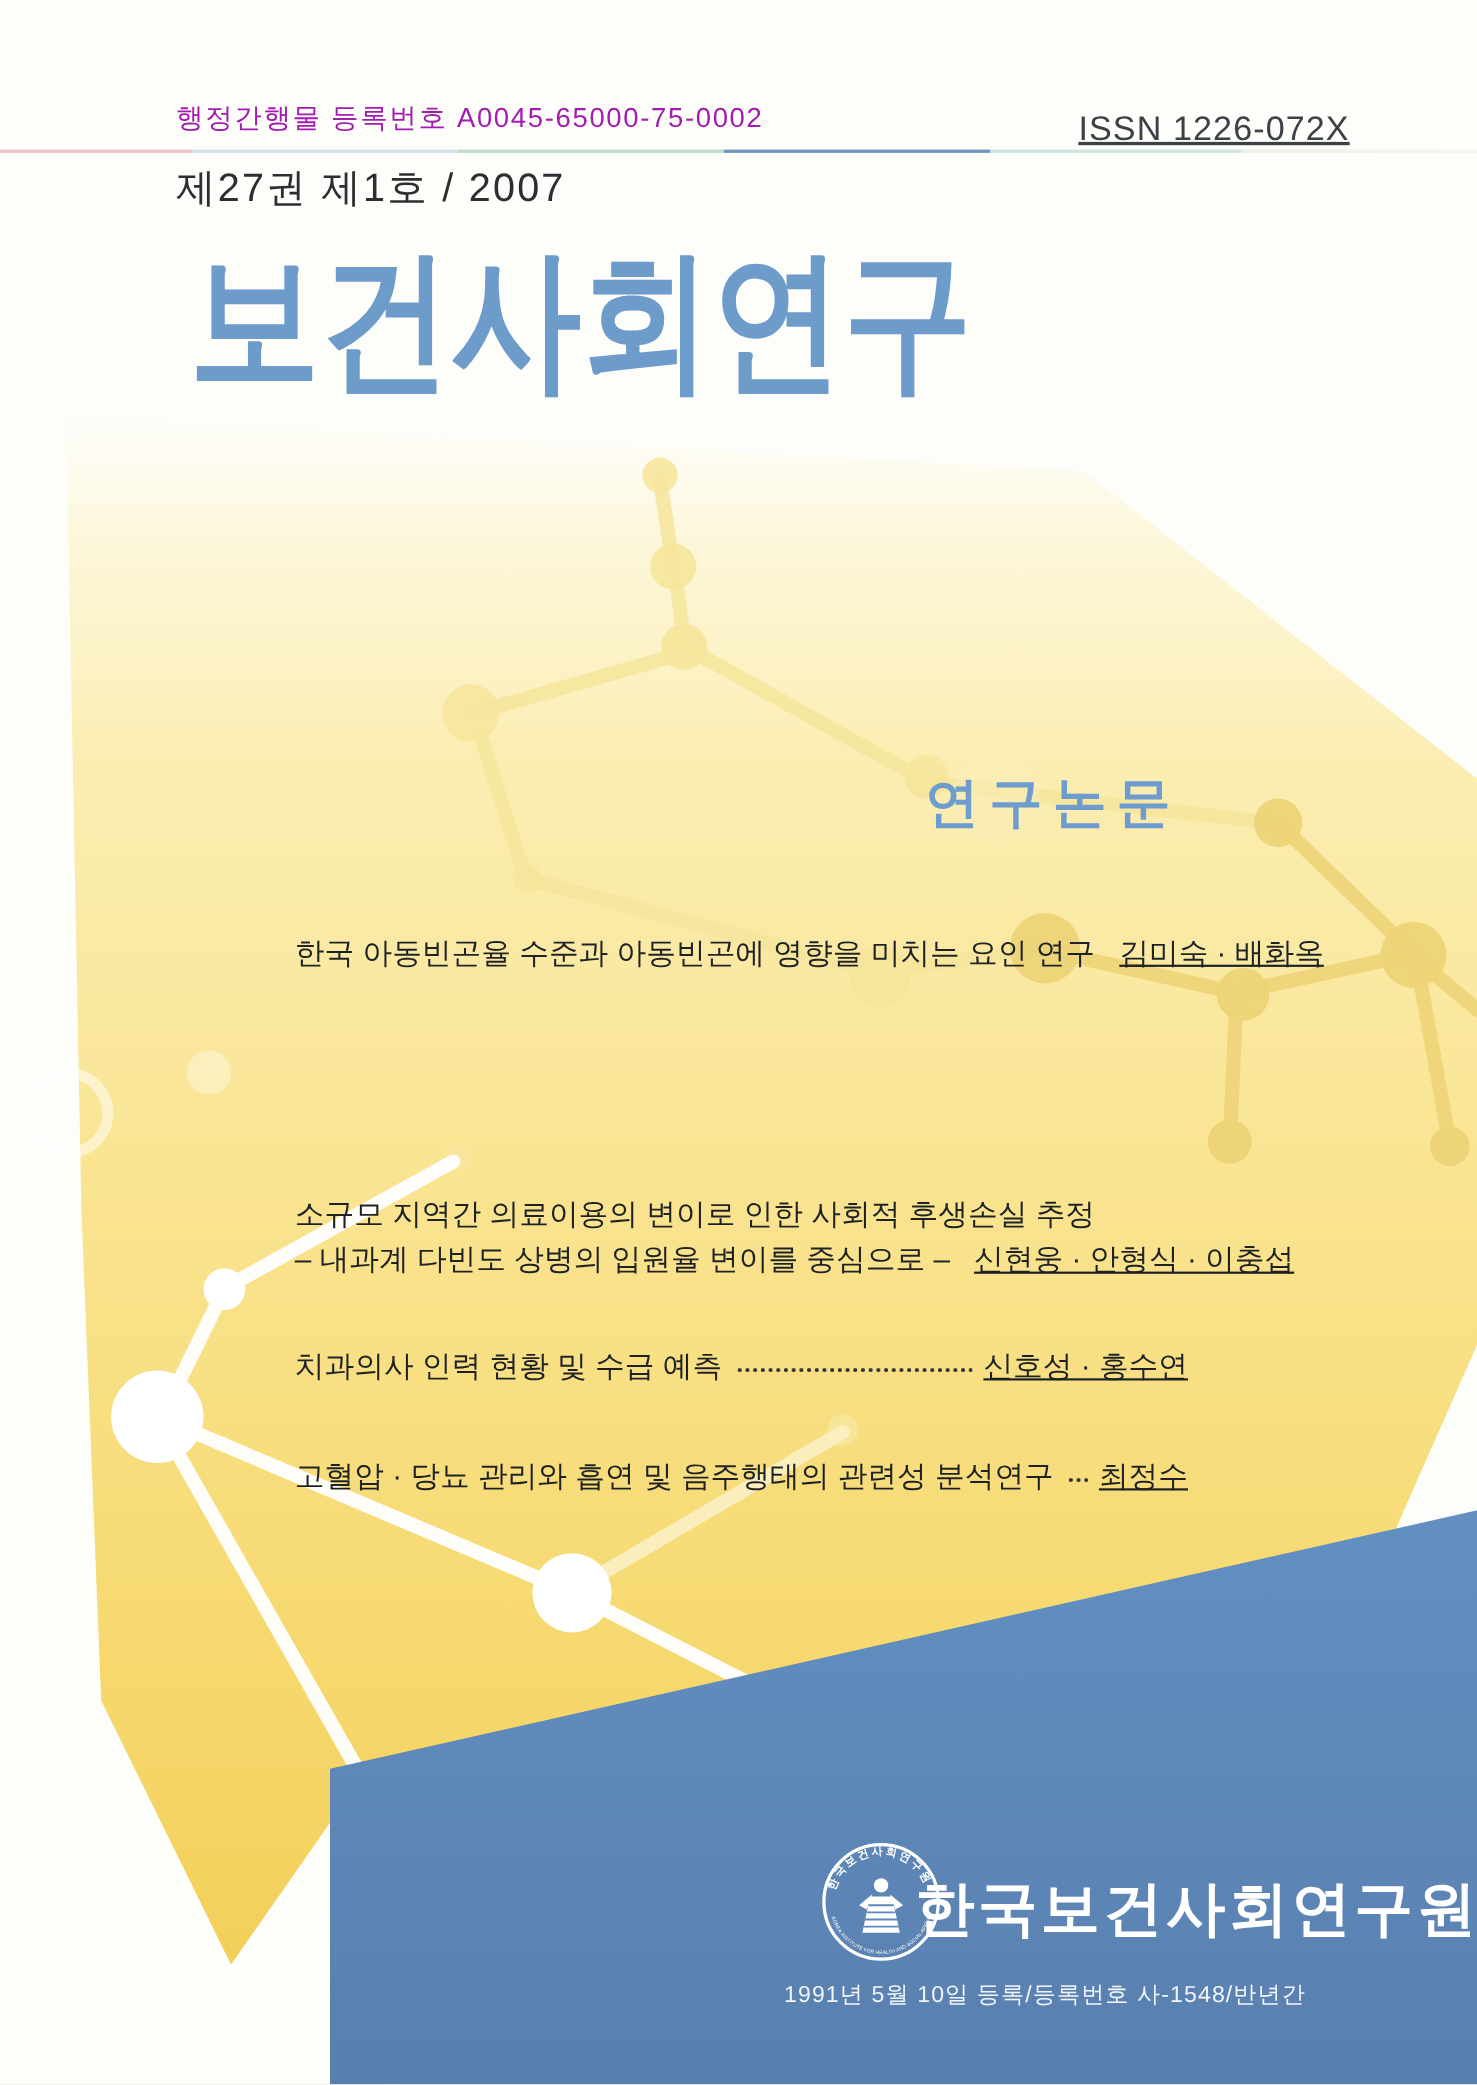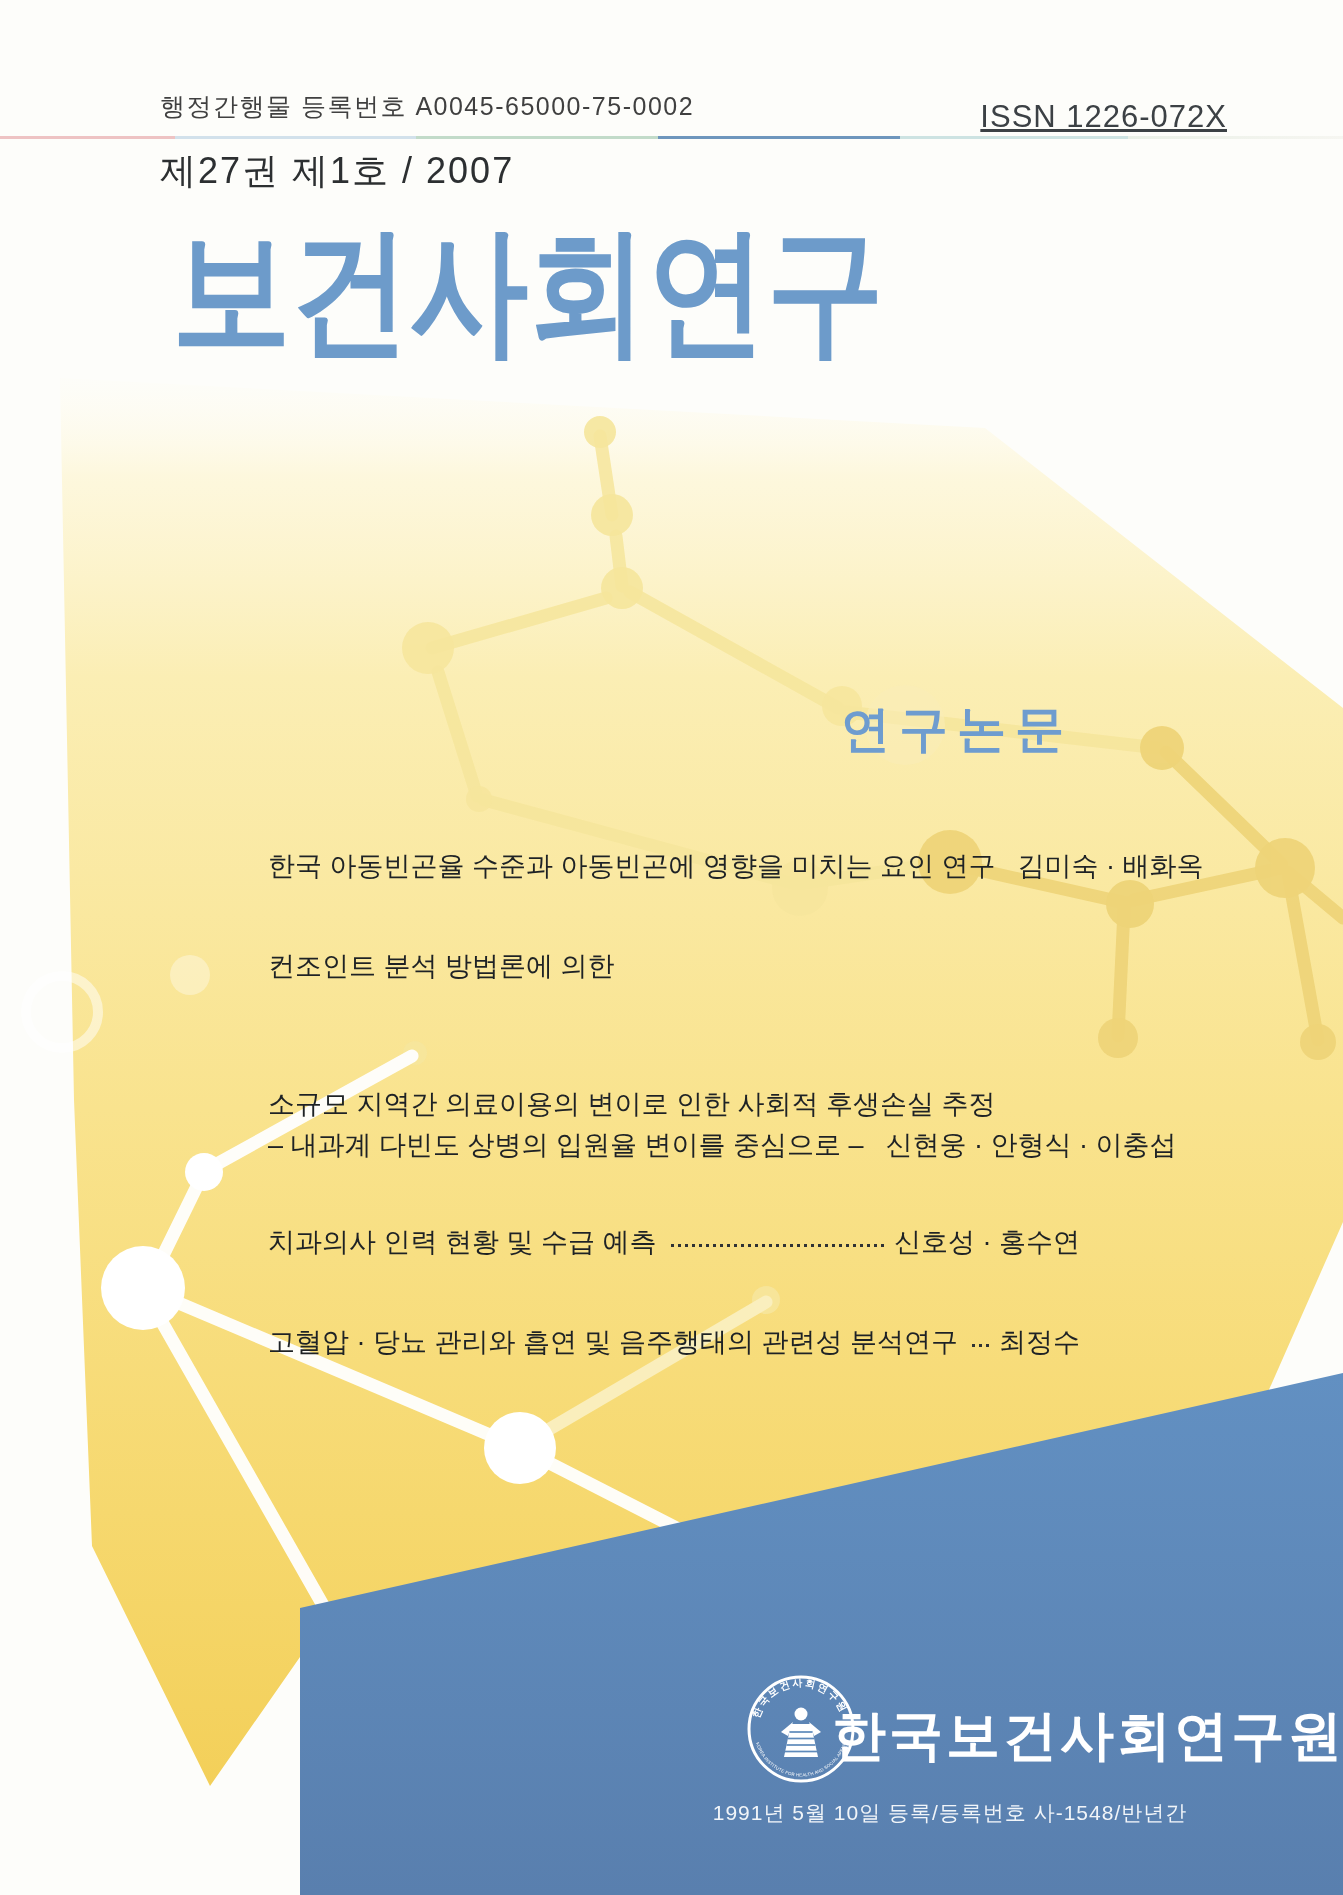--- a/index.html
+++ b/index.html
@@ -1,20 +1,20 @@
 <!DOCTYPE html>
 <html><head>
 <meta charset="utf-8">
 <style>
   html,body{margin:0;padding:0;background:#e8e8e8;}
   .page{position:relative;width:1343px;height:1895px;margin:0 auto;overflow:hidden;
         background:#fdfdfa;font-family:"Liberation Sans","DejaVu Sans",sans-serif;}
   #bg{position:absolute;left:0;top:0;width:1343px;height:1895px;}
 
-  .reg{position:absolute;left:160px;top:90px;font-size:25px;color:#404040;letter-spacing:1.5px;white-space:nowrap;}
+  .reg{position:absolute;left:160px;top:90px;font-size:25px;color:#a21caf;letter-spacing:1.5px;white-space:nowrap;}
   .divider{position:absolute;left:0;top:136px;width:1343px;height:3px;
      background:linear-gradient(to right,
        #eec3c3 0%,#eec3c3 13%,#d2e1eb 13%,#d2e1eb 31%,#c2dbc9 31%,#c2dbc9 49%,
        #6e96bd 49%,#6e96bd 67%,#cde3e2 67%,#cde3e2 84%,#eaf0e7 84%,#f6f6f1 100%);}
   .issue{position:absolute;left:160px;top:147px;font-size:36px;color:#2c2f31;letter-spacing:2px;white-space:nowrap;}
   .issn{position:absolute;right:116px;top:99px;font-size:31px;color:#3c4145;letter-spacing:1px;white-space:nowrap;text-decoration:underline;}
 
   .jtitle{position:absolute;left:172px;top:198px;font-size:132px;font-weight:900;color:#6d9bca;
           letter-spacing:0px;white-space:nowrap;transform:scale(.9,1.06);transform-origin:left top;}
 
@@ -26,21 +26,21 @@
   .toc .entry:nth-of-type(1){top:806px;}
   .toc .entry:nth-of-type(2){top:906px;}
   .toc .entry:nth-of-type(3){top:1044px;}
   .toc .entry:nth-of-type(4){top:1182px;}
   .toc .entry:nth-of-type(5){top:1282px;}
   .line{display:block;line-height:41px;white-space:nowrap;}
   .line.flex{display:flex;align-items:center;}
   .leader{flex:1;height:5px;margin:6px 10px 0 12px;
      background-image:radial-gradient(circle,#2f3234 1.6px,rgba(0,0,0,0) 2px);
      background-size:7px 5px;background-repeat:repeat-x;background-position:left center;}
-  .authors{white-space:nowrap;}
+  .authors{white-space:nowrap;text-decoration:underline;}
 
   .inst{position:absolute;left:832px;top:1700px;font-size:54px;font-weight:700;color:#ffffff;
         letter-spacing:3px;white-space:nowrap;}
   .regline{position:absolute;left:700px;top:1799px;width:500px;text-align:center;
         font-size:21px;color:#f1f5f9;letter-spacing:1px;white-space:nowrap;}
   .logo{position:absolute;left:744px;top:1672px;width:114px;height:114px;}
 </style>
 </head>
 <body>
 
@@ -136,21 +136,20 @@
 
   <div class="toc">
       <div class="entry">
         <div class="line flex">
           <span>한국 아동빈곤율 수준과 아동빈곤에 영향을 미치는 요인 연구</span>
           <span class="leader"></span>
           <span class="authors">김미숙 · 배화옥</span>
         </div>
       </div>
       <div class="entry">
-        <div class="line"><span>컨조인트 분석 방법론에 의한</span></div>
       </div>
       <div class="entry">
         <div class="line"><span>소규모 지역간 의료이용의 변이로 인한 사회적 후생손실 추정</span></div>
         <div class="line flex">
           <span>– 내과계 다빈도 상병의 입원율 변이를 중심으로 –</span>
           <span class="leader"></span>
           <span class="authors">신현웅 · 안형식 · 이충섭</span>
         </div>
       </div>
       <div class="entry">

